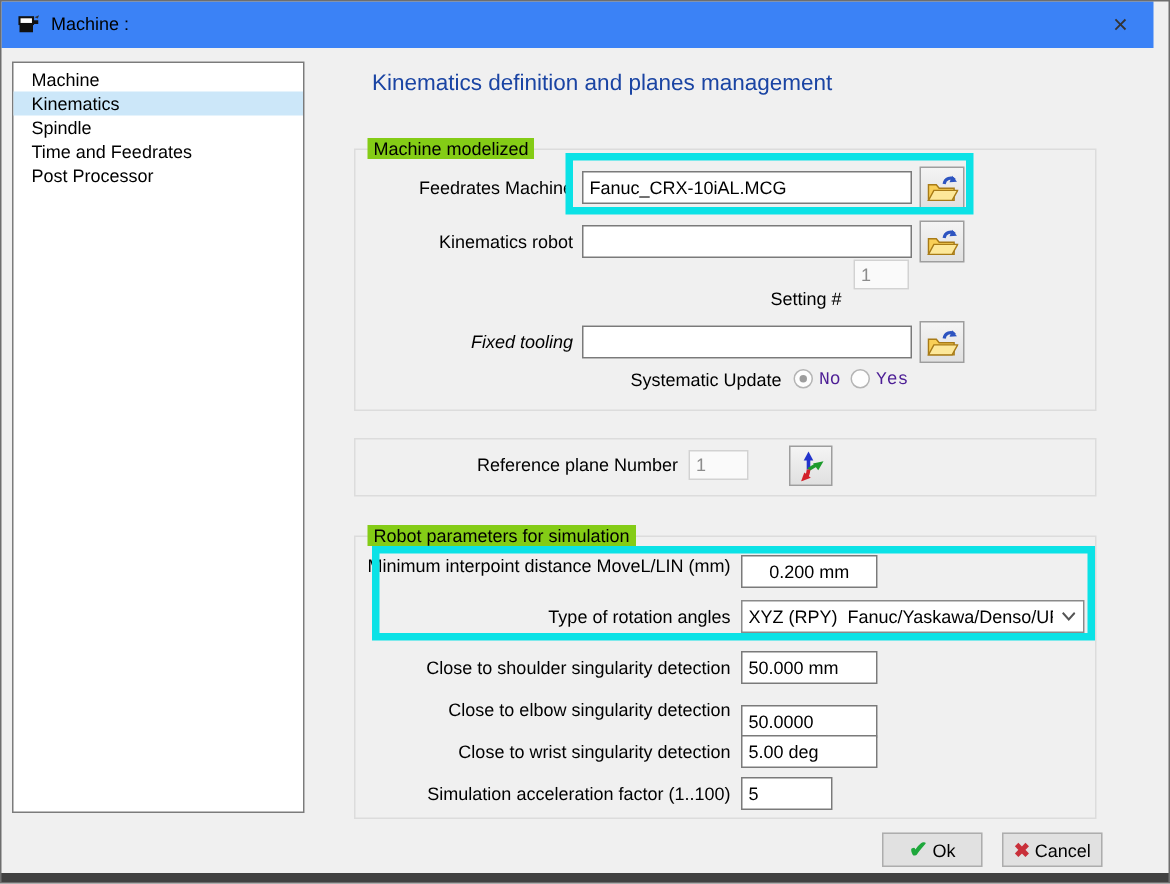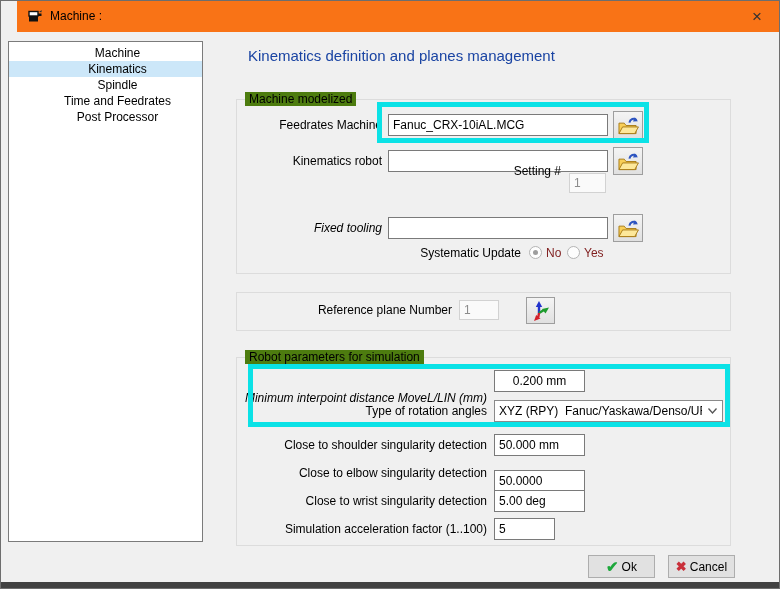--- a/index.html
+++ b/index.html
@@ -6,52 +6,52 @@
     --highlight:#0be2e6; --heading:#1a44a3; --ok:#1ea83c; --cancel:#c9303a;
     --selected-bg:#cce7f9;
   }
   *{margin:0;box-sizing:border-box;}
   html,body{width:780px;height:589px;}
   body{
     position:relative;background:#f0f0f0;overflow:hidden;
     font-family:"Liberation Sans",sans-serif;font-size:12px;color:#000;
   }
   .win-border{position:absolute;inset:0;border:1px solid #6e6e6e;pointer-events:none;z-index:60;}
-  .titlebar{position:absolute;left:1px;top:1px;right:1px;height:31px;background:#f97316;margin-left:16px;}
+  .titlebar{position:absolute;left:1px;top:1px;right:11px;height:31px;background:#3b82f6;}
   .title-icon{position:absolute;left:10px;top:8px;width:17px;height:16px;}
   .title-text{position:absolute;left:33px;top:8px;font-size:12px;}
   .close-btn{position:absolute;right:6px;top:4px;width:32px;height:24px;display:flex;align-items:center;justify-content:center;font-size:17px;color:#333;cursor:pointer;}
   .bottom-edge{position:absolute;left:0;right:0;top:582px;height:7px;background:#414141;z-index:55;}
 
   .sidebar{position:absolute;left:8px;top:41px;width:195px;height:501px;background:#fff;border:1px solid #7b7b7b;padding-top:3px;}
-  .side-item{height:16px;line-height:16px;padding-left:24px;cursor:default;white-space:nowrap;text-align:center;}
+  .side-item{height:16px;line-height:16px;padding-left:12px;cursor:default;white-space:nowrap;}
   .side-item.selected{background:var(--selected-bg);}
 
   .page-heading{position:absolute;left:237px;top:47px;font-size:15px;color:var(--heading);white-space:nowrap;margin-left:11px;}
 
   .group{position:absolute;border:1px solid #dcdcdc;}
-  .group-title{position:absolute;top:-8px;left:8px;background:#4d7c0f;padding:0 4px;font-size:12px;white-space:nowrap;}
+  .group-title{position:absolute;top:-8px;left:8px;background:#84cc16;padding:0 4px;font-size:12px;white-space:nowrap;}
 
   .lbl{position:absolute;white-space:nowrap;line-height:22px;height:22px;}
 
   .field{position:absolute;border:1px solid #7a7a7a;background:#fff;height:22px;
     font-family:"Liberation Sans",sans-serif;font-size:12px;color:#000;padding:0 4px;}
   .field.disabled{background:#fafafa;border-color:#d2d2d2;color:#8c8c8c;}
   input.field{outline:none;}
 
   .iconbtn{position:absolute;display:flex;align-items:center;justify-content:center;
     background:linear-gradient(#f4f4f4,#e0e0e0);border:1px solid #9e9e9e;cursor:pointer;}
 
   .combo{position:absolute;border:1px solid #8a8a8a;background:#fff;height:22px;display:flex;align-items:center;cursor:pointer;}
   .combo-text{white-space:pre;overflow:hidden;flex:1;padding-left:4px;font-size:12px;}
   .combo-arrow{width:20px;display:flex;align-items:center;justify-content:center;flex:none;}
 
   .radio{position:absolute;width:13px;height:13px;border-radius:50%;border:1px solid #b4b4b4;background:#fdfdfd;}
   .radio.checked::after{content:"";position:absolute;inset:3px;border-radius:50%;background:#9d9d9d;}
-  .radio-lbl{position:absolute;white-space:nowrap;color:#7f1d1d;line-height:15px;}
+  .radio-lbl{position:absolute;white-space:nowrap;color:#4c1d95;line-height:15px;font-family:Liberation Mono, monospace;}
 
   .hl{position:absolute;border:5px solid var(--highlight);pointer-events:none;z-index:40;}
 
   .btn{position:absolute;width:67px;height:23px;display:flex;align-items:center;justify-content:center;gap:3px;
     background:#e1e1e1;border:1px solid #adadad;font-size:12px;cursor:pointer;}
   .ok-glyph{color:var(--ok);font-size:15px;font-weight:bold;line-height:1;}
   .cancel-glyph{color:var(--cancel);font-size:13px;font-weight:bold;line-height:1;}
 </style>
 </head>
 <body>
@@ -95,21 +95,21 @@
   <input class="field" style="left: 151px; top: 50px; width: 220px;" type="text">
   <div class="iconbtn" style="left:376px;top:47px;width:30px;height:28px;">
     <svg width="22" height="19" viewBox="0 0 23 20">
       <path d="M13 7 C13.5 3.2, 18 1.6, 20.4 4.2" stroke="#2d54c0" stroke-width="2.2" fill="none"></path>
       <path d="M18.6 1.2 L22 5.4 L16.8 5.8 Z" fill="#2d54c0"></path>
       <path d="M2 7.5 L7.5 7.5 L9.5 10 L20 10 L20 18.5 L2 18.5 Z" fill="#f9cf57" stroke="#a87b17"></path>
       <path d="M2 18.5 L5.8 11.5 L22.5 11.5 L18.6 18.5 Z" fill="#fde89a" stroke="#a87b17"></path>
     </svg>
   </div>
 
-  <span class="lbl" style="right:169px;top:61px;height:20px;line-height:20px;">Setting #</span>
+  <span class="lbl" style="right:169px;top:89px;height:20px;line-height:20px;">Setting #</span>
   <input class="field disabled" style="left: 332px; top: 73px; width: 37px; height: 20px;" type="text" value="1">
 
   <span class="lbl" style="right:348px;top:117px;font-style:italic;">Fixed tooling</span>
   <input class="field" style="left: 151px; top: 117px; width: 220px;" type="text">
   <div class="iconbtn" style="left:376px;top:114px;width:30px;height:28px;">
     <svg width="22" height="19" viewBox="0 0 23 20">
       <path d="M13 7 C13.5 3.2, 18 1.6, 20.4 4.2" stroke="#2d54c0" stroke-width="2.2" fill="none"></path>
       <path d="M18.6 1.2 L22 5.4 L16.8 5.8 Z" fill="#2d54c0"></path>
       <path d="M2 7.5 L7.5 7.5 L9.5 10 L20 10 L20 18.5 L2 18.5 Z" fill="#f9cf57" stroke="#a87b17"></path>
       <path d="M2 18.5 L5.8 11.5 L22.5 11.5 L18.6 18.5 Z" fill="#fde89a" stroke="#a87b17"></path>
@@ -134,21 +134,21 @@
       <path d="M19 7.5 L12 9 L15.5 13.5 Z" fill="#1d9b2c"></path>
       <path d="M9 13 C9 16, 8.5 17, 7 18.5" stroke="#d3202a" stroke-width="2.4" fill="none"></path>
       <path d="M4 21 L10.5 18.5 L6.2 15 Z" fill="#d3202a"></path>
     </svg>
   </div>
 </div>
 
 <div class="group" style="left:236px;top:357px;width:495px;height:189px;">
   <span class="group-title">Robot parameters for simulation</span>
 
-  <span class="lbl" style="right:243px;top:29px;font-style:italic;">Minimum interpoint distance MoveL/LIN (mm)</span>
+  <span class="lbl" style="right:243px;top:8px;">Minimum interpoint distance MoveL/LIN (mm)</span>
   <input class="field" style="left: 257px; top: 12px; width: 91px; text-align: center;" type="text" value="0.200 mm">
 
   <span class="lbl" style="right:243px;top:42px;">Type of rotation angles</span>
   <div class="combo" style="left:257px;top:42px;width:229px;">
     <span class="combo-text">XYZ (RPY)  Fanuc/Yaskawa/Denso/UR/Elit</span>
     <span class="combo-arrow">
       <svg width="9" height="6" viewBox="0 0 9 6">
           <polyline points="0.5,0.5 4.5,5 8.5,0.5" fill="none" stroke="#555" stroke-width="1.3"></polyline>
         </svg>
     </span>

